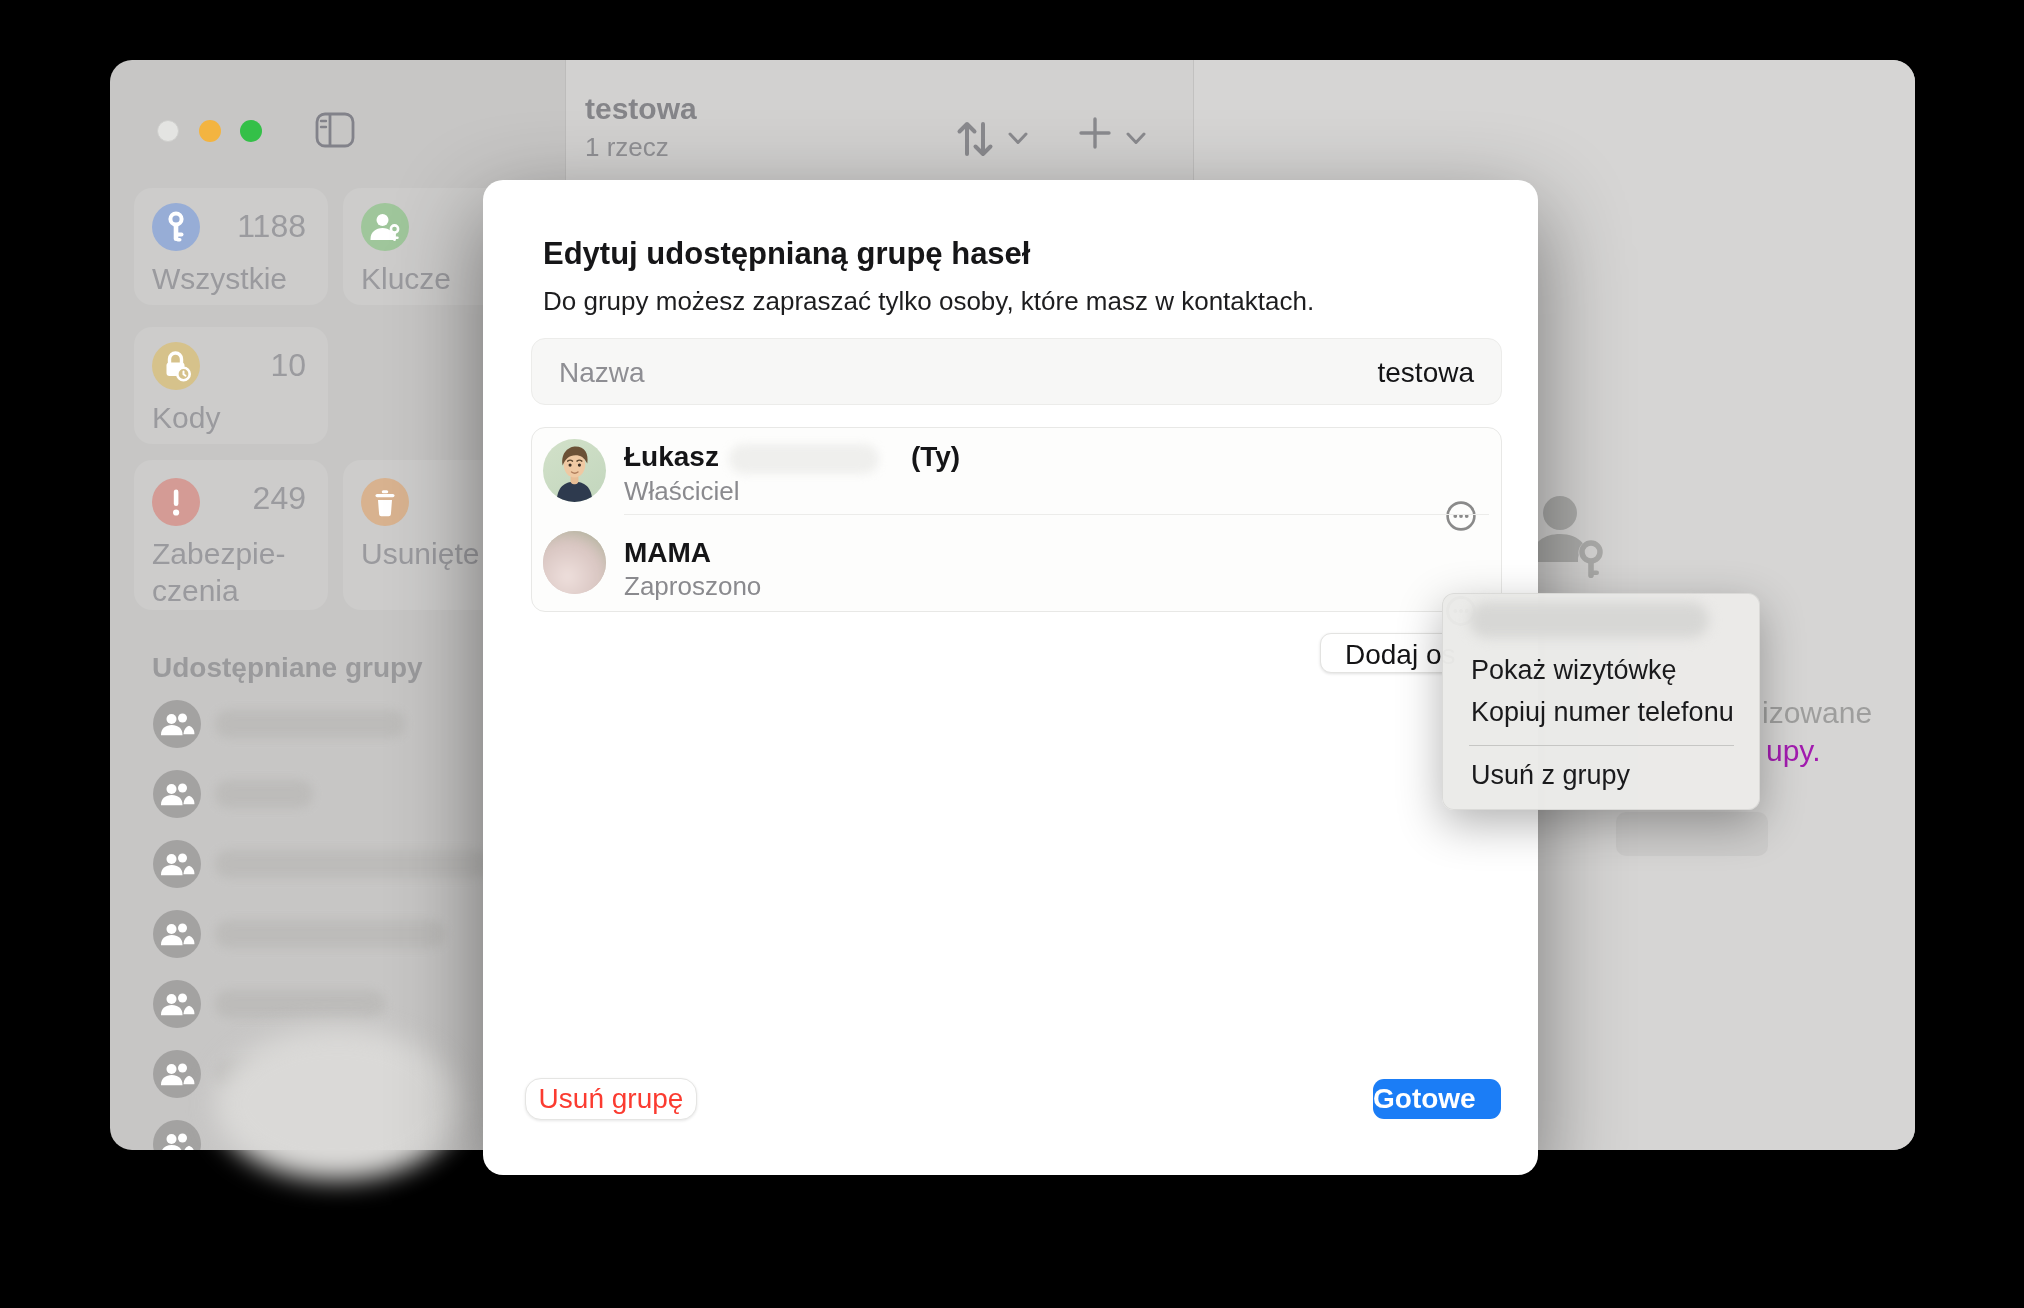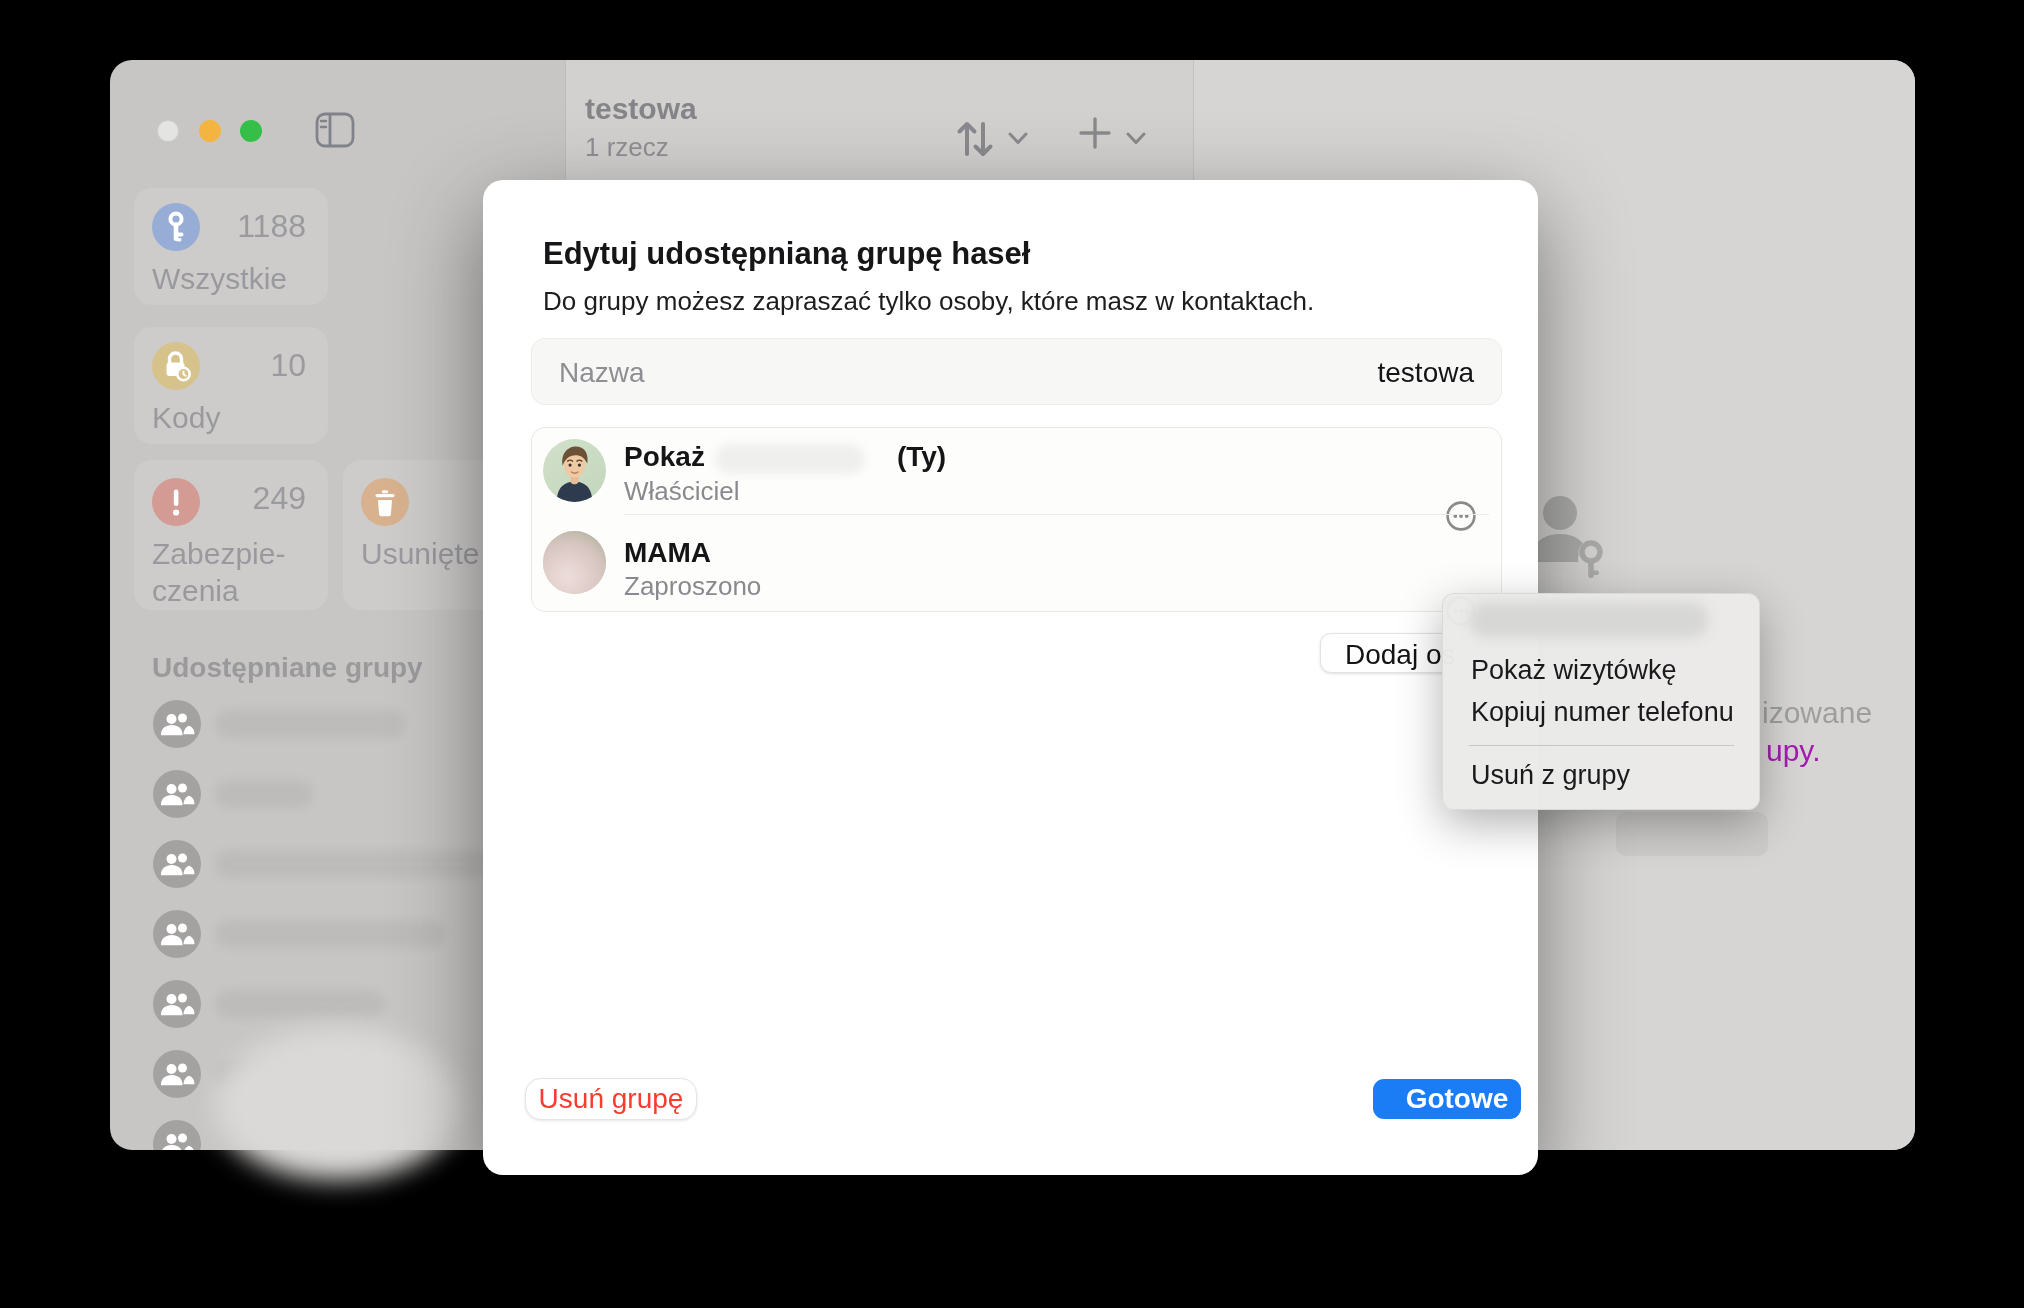--- a/index.html
+++ b/index.html
@@ -67,21 +67,21 @@
   #mama-avatar .blurwrap{position:absolute;inset:-4px;filter:blur(3px);
       background:radial-gradient(circle at 40% 70%, #EEDFDC 0%, #D9C6C2 50%, rgba(160,170,140,.6) 85%, #6F8663 100%);}
 
   #add-btn{position:absolute;left:837px;top:453px;width:175px;height:40px;background:#fff;border:1px solid #E3E3E1;
            border-radius:11px;box-shadow:0 1px 3px rgba(0,0,0,.12);box-sizing:border-box;}
   #add-btn span{position:absolute;left:24px;top:5px;font-size:28px;color:#141416;white-space:nowrap;}
 
   #delete-btn{position:absolute;left:42px;top:898px;width:172px;height:42px;background:#fff;border:1px solid #E5E5E3;
               border-radius:16px;box-shadow:0 1px 3px rgba(0,0,0,.10);box-sizing:border-box;text-align:center;}
   #delete-btn span{font-size:28px;color:#FB3B30;line-height:40px;}
-  #done-btn{position:absolute;left:890px;top:899px;width:128px;height:40px;background:#1B7DF6;border-radius:11px;text-align:center;padding-left:20px;}
+  #done-btn{position:absolute;left:890px;top:899px;width:128px;height:40px;background:#1B7DF6;border-radius:11px;text-align:left;}
   #done-btn span{font-size:28px;font-weight:bold;color:#fff;line-height:40px;}
 
   
   #menu{position:absolute;left:1442px;top:593px;width:318px;height:217px;background:rgba(235,235,233,.98);
         border:1px solid rgba(0,0,0,.07);border-radius:12px;box-shadow:0 14px 45px rgba(0,0,0,.30);
         box-sizing:border-box;z-index:20;}
   #menu-blur{position:absolute;left:26px;top:8px;width:240px;height:36px;border-radius:18px;background:#D7D7D5;filter:blur(6px);}
   .menu-item{position:absolute;left:28px;font-size:27px;color:#1A1A1C;white-space:nowrap;text-align:center;}
   #menu-sep{position:absolute;left:26px;top:151px;width:265px;height:1px;background:#C6C6C4;}
 
@@ -116,20 +116,34 @@
           <circle cx="24" cy="16" r="5.6" fill="none" stroke="#fff" stroke-width="4"></circle>
           <rect x="21.7" y="21" width="4.6" height="17" rx="2.3" fill="#fff"></rect>
           <rect x="24" y="29.5" width="7.5" height="4" rx="2" fill="#fff"></rect>
           <rect x="24" y="35" width="5.5" height="3.6" rx="1.8" fill="#fff"></rect>
         </svg>
       </div>
       <div class="tcount">1188</div>
       <div class="tlabel">Wszystkie</div>
     </div>
 
+    <div class="tile" style="left:233px;top:128px;height:117px;">
+      <div class="tcircle">
+        <svg width="48" height="48" viewBox="0 0 48 48">
+          <circle cx="24" cy="24" r="24" fill="#9FC69B"></circle>
+          <circle cx="21.5" cy="17" r="6" fill="#fff"></circle>
+          <path d="M9.5 36c0-7 5.4-11 12-11s12 4 12 11v1h-24z" fill="#fff"></path>
+          <circle cx="33.5" cy="26" r="3.6" fill="none" stroke="#fff" stroke-width="2.6"></circle>
+          <rect x="32.2" y="29" width="2.7" height="9" rx="1.3" fill="#fff"></rect>
+          <rect x="33.5" y="33.5" width="4.2" height="2.4" rx="1.2" fill="#fff"></rect>
+        </svg>
+      </div>
+      <div class="tcount"></div>
+      <div class="tlabel">Klucze</div>
+    </div>
 
     <div class="tile" style="left:24px;top:267px;height:117px;">
       <div class="tcircle">
         <svg width="48" height="48" viewBox="0 0 48 48">
           <circle cx="24" cy="24" r="24" fill="#D6C28B"></circle>
           <path d="M17.5 21v-4a6 6 0 0 1 12 0v4" fill="none" stroke="#fff" stroke-width="3.4"></path>
           <rect x="14.5" y="20.5" width="18" height="13.5" rx="3" fill="#fff"></rect>
           <circle cx="31.5" cy="32" r="6.2" fill="#D6C28B" stroke="#fff" stroke-width="2.6"></circle>
           <path d="M31.5 29.5v2.8l2 1.4" fill="none" stroke="#fff" stroke-width="2" stroke-linecap="round"></path>
         </svg>
@@ -295,21 +309,21 @@
           <path d="M14 64 C14 49 22 43.5 32 43.5 C42 43.5 50 49 50 64 Z" fill="#2E3A4E"></path>
           <rect x="28" y="36" width="8" height="10" rx="3.5" fill="#E8BD95"></rect>
           <ellipse cx="32" cy="26" rx="11" ry="13" fill="#EFC9A3"></ellipse>
           <path d="M20 27 C17.5 13 27 7.5 33 7.5 C42.5 7.5 46.5 14.5 45 25 C41.5 18.5 38.5 16.5 33 16.5 C26.5 16.5 22.5 20.5 20 27 Z" fill="#6B5136"></path>
           <circle cx="27.5" cy="26.5" r="1.6" fill="#3A2E24"></circle>
           <circle cx="37" cy="26.5" r="1.6" fill="#3A2E24"></circle>
           <path d="M25 22.5 c1.5-1.2 3.5-1.2 5 0 M34.5 22.5 c1.5-1.2 3.5-1.2 5 0" fill="none" stroke="#5A462E" stroke-width="1.4" stroke-linecap="round"></path>
           <path d="M29 33.5 c2 1.5 4.5 1.5 6.5 0" fill="none" stroke="#B07E5C" stroke-width="1.5" stroke-linecap="round"></path>
         </svg>
       </div>
-      <div class="m-name" style="top:13px;"><span>Pokaż</span><span class="pill"></span><span class="suffix">(Ty)</span></div>
+      <div class="m-name" style="top:13px;"><span>Łukasz</span><span class="pill"></span><span class="suffix">(Ty)</span></div>
       <div class="m-role" style="top:48px;">Właściciel</div>
       <div class="more-btn" style="top:73px;">
         <svg width="30" height="30" viewBox="0 0 30 30">
           <circle cx="15" cy="15" r="13.4" fill="none" stroke="#8A8A8A" stroke-width="2.6"></circle>
           <circle cx="9.3" cy="15" r="1.9" fill="#8A8A8A"></circle>
             <circle cx="15" cy="15" r="1.9" fill="#8A8A8A"></circle>
             <circle cx="20.7" cy="15" r="1.9" fill="#8A8A8A"></circle>
         </svg>
       </div>
 

